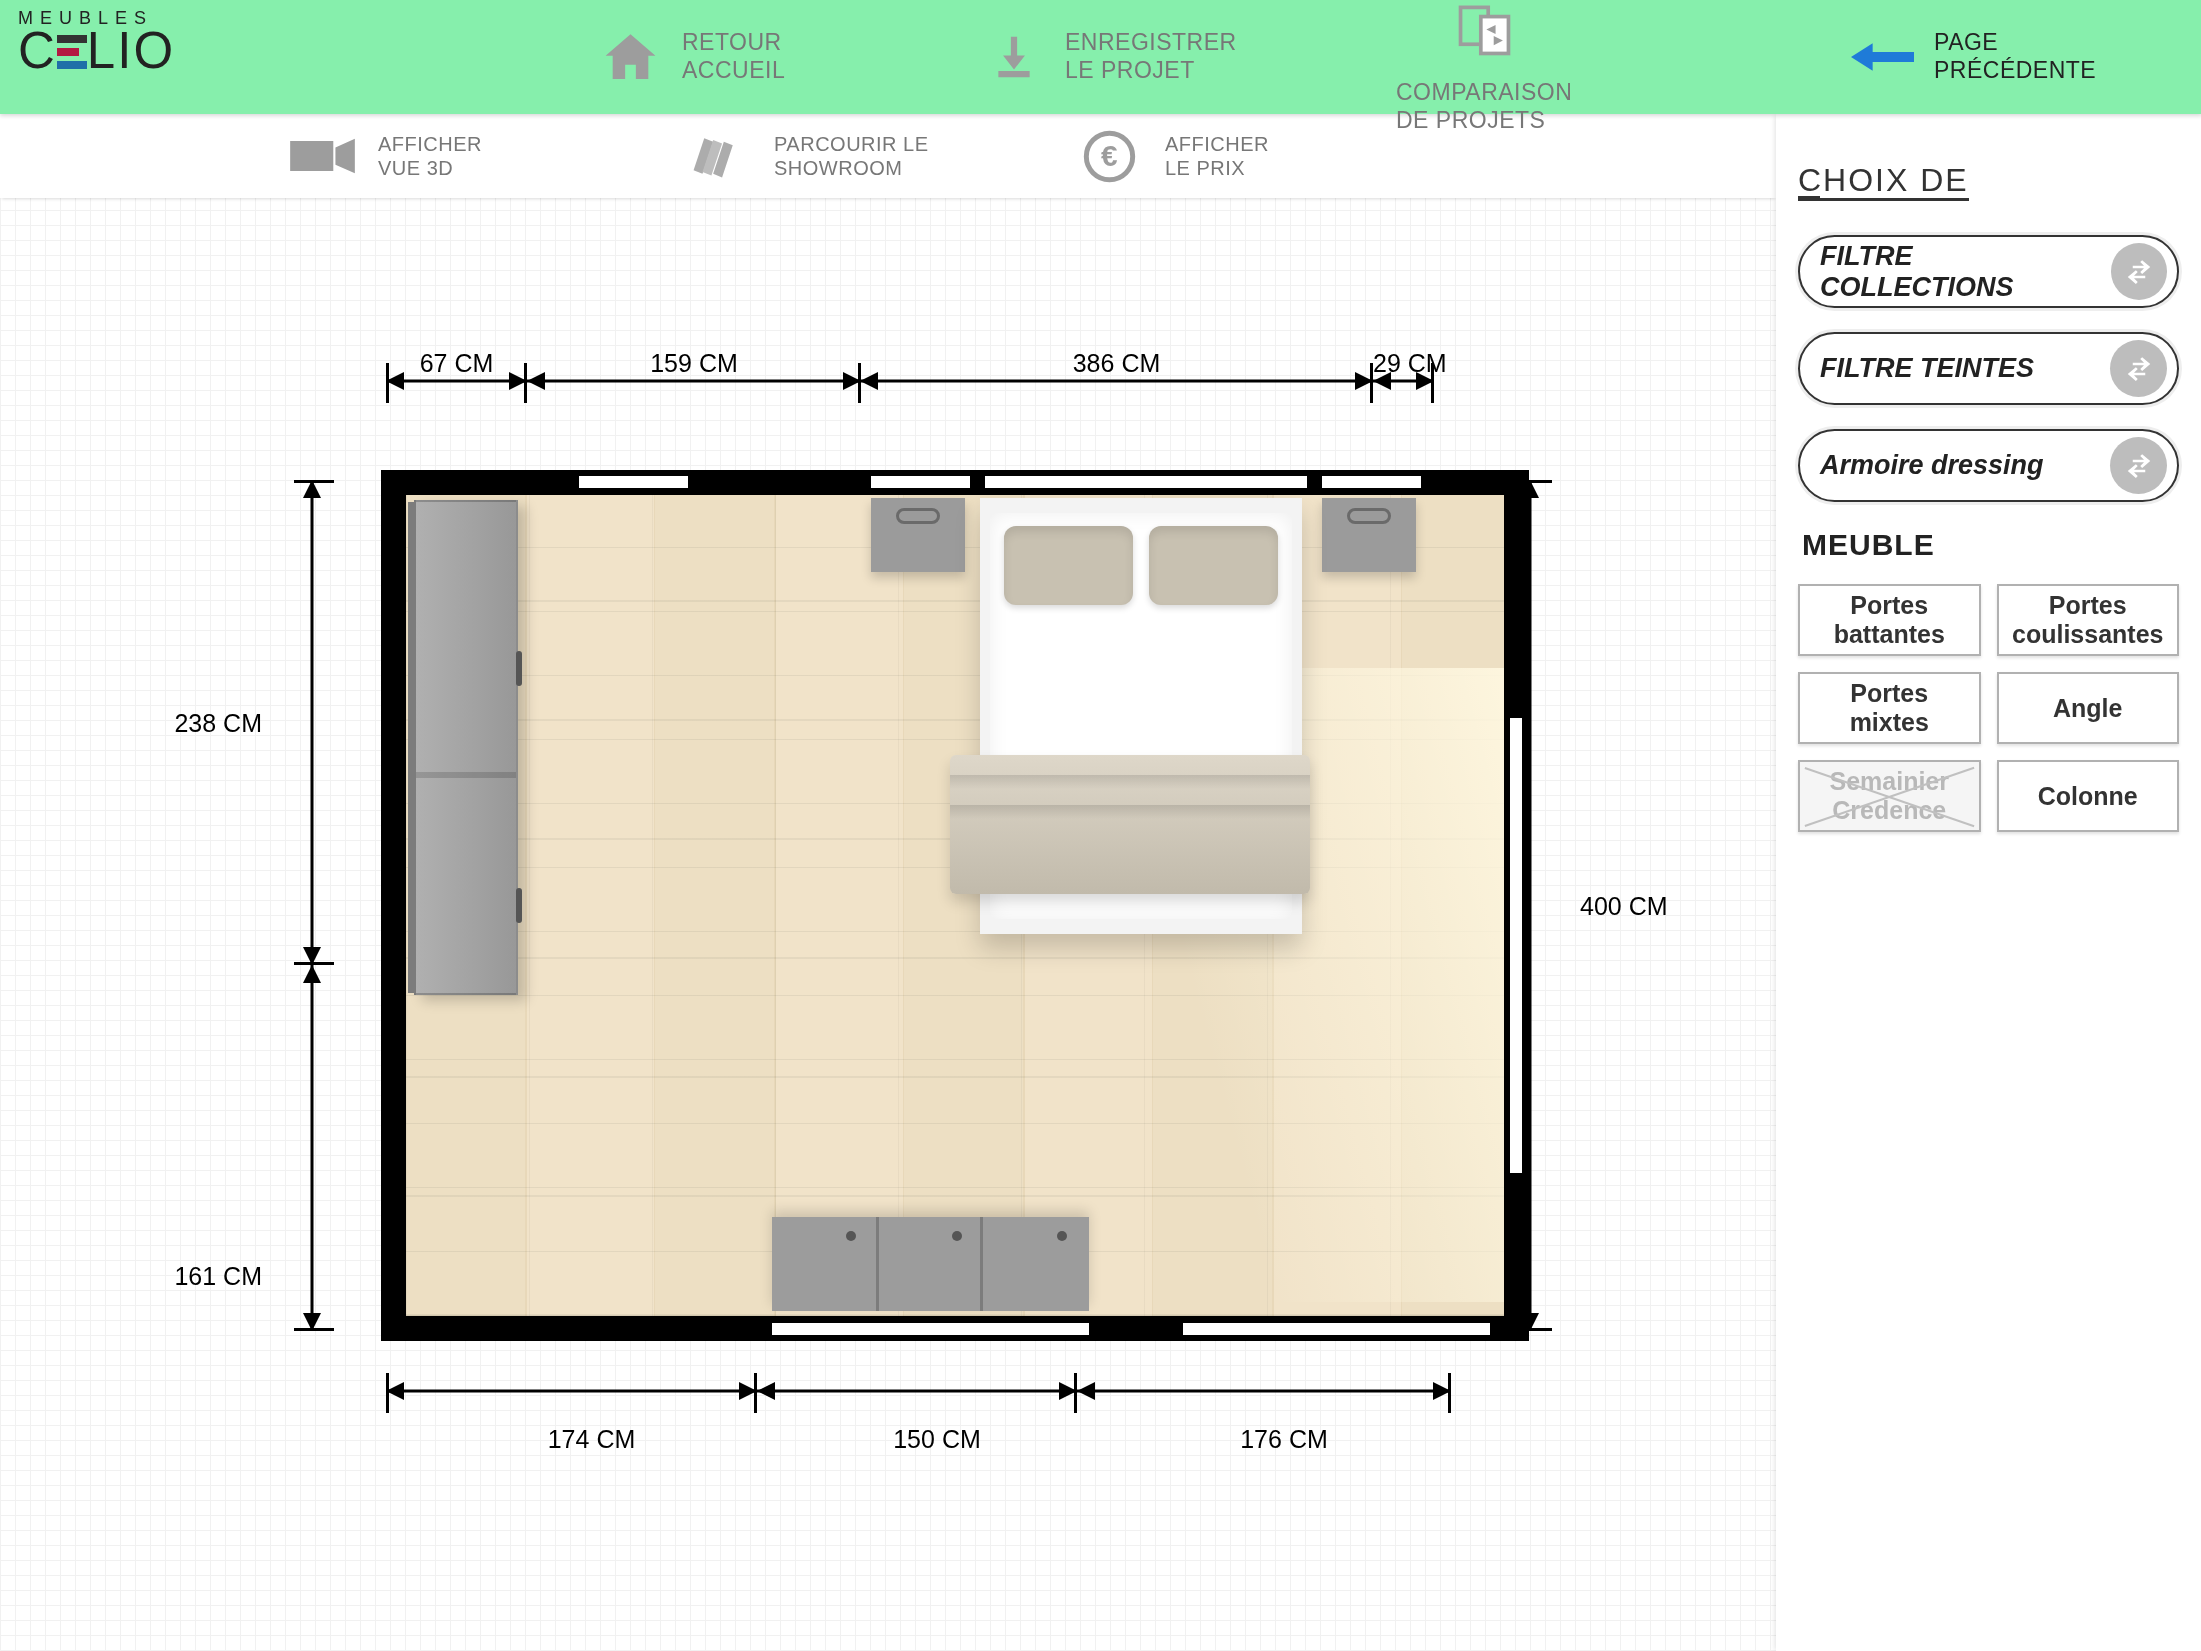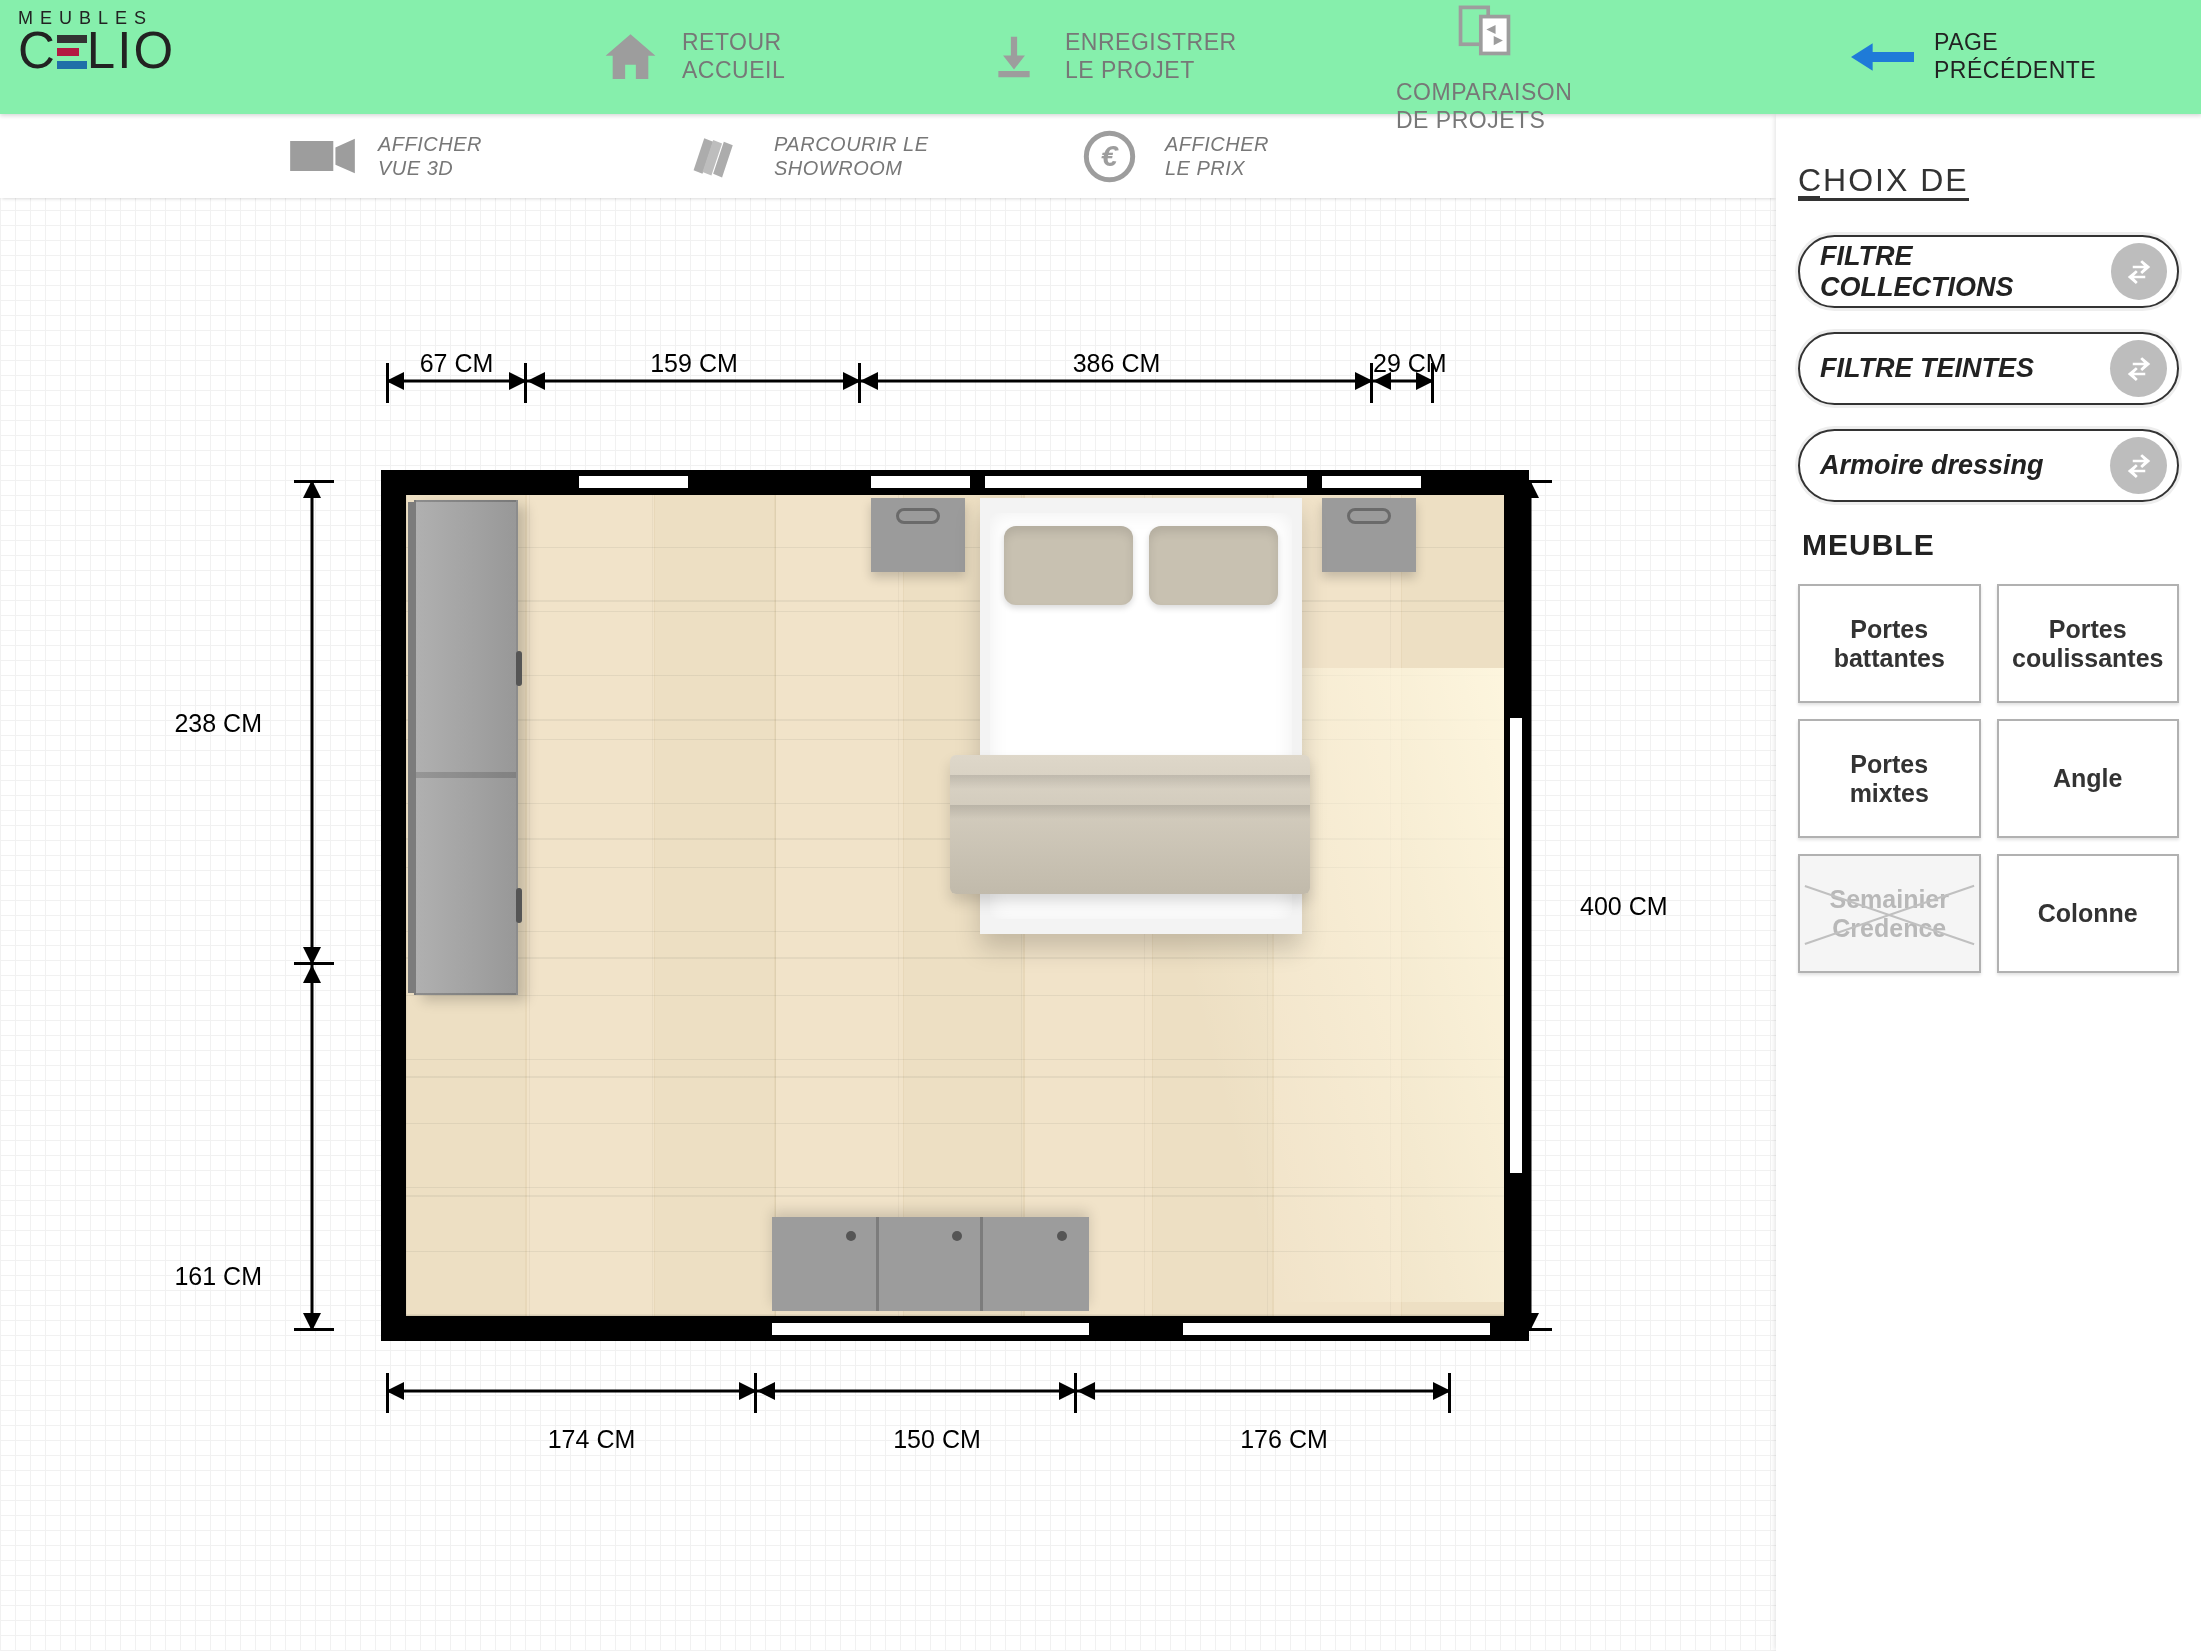--- a/index.html
+++ b/index.html
@@ -42,21 +42,21 @@
   
   .subbar {
     position:absolute; left:0; top:114px; width:1777px; height:84px;
     background:#ffffff;
     box-shadow: 0 3px 3px -2px rgba(0,0,0,.15);
     z-index:40;
   }
   .subbtn{
     position:absolute; top:0; height:100%;
     display:flex; align-items:center; gap:20px; cursor:pointer;
-    color:#777; font-size:20px; line-height:1.2; letter-spacing:0.5px;font-style:italic;
+    color:#777; font-size:20px; line-height:1.2; letter-spacing:0.5px;
   }
   .subbtn .sicon{ width:71px; height:51px; display:flex; align-items:center; justify-content:center; }
   .subbtn:nth-child(1){ left:287px; }
   .subbtn:nth-child(2){ left:683px; }
   .subbtn:nth-child(3){ left:1074px; }
 
   
   .canvas-area{
     position:absolute; left:0; top:198px;
     width:1777px; height:1453px;
@@ -229,21 +229,21 @@
 
   .sidepanel h3{
     font-size:30px; font-weight:700; letter-spacing:1px; color:#222;
     margin:26px 0 22px 4px;
   }
 
   .grid{
     display:grid; grid-template-columns:1fr 1fr; gap:16px;
   }
   .tile{
-    height:119px; border:2px solid #b1b1b1; background:#fff;
+    height:72px; border:2px solid #b1b1b1; background:#fff;
     display:flex; align-items:center; justify-content:center;
     text-align:center; font-size:25px; font-weight:700; color:#333;
     line-height:1.15; cursor:pointer;
     box-shadow:0 2px 3px rgba(0,0,0,.12);
   }
   .tile.disabled{
     color:#b8b8b8; position:relative; background:#f5f5f5;
   }
   .tile.disabled::before,
   .tile.disabled::after{

